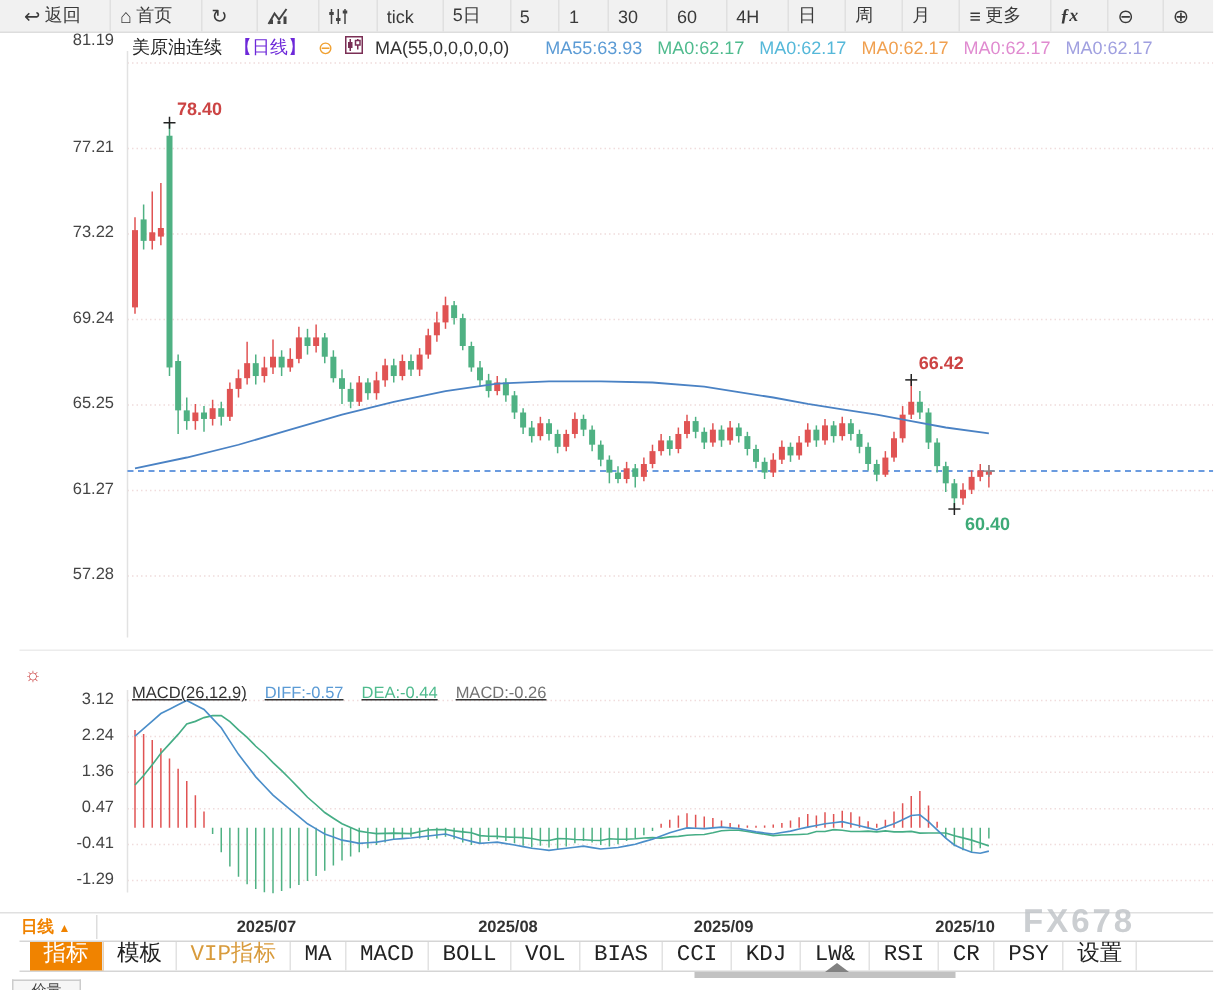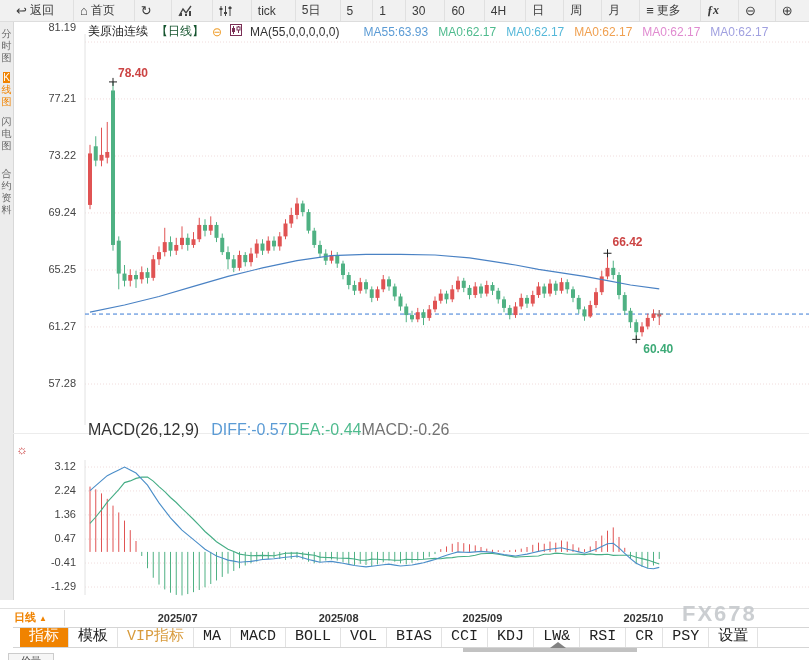--- a/index.html
+++ b/index.html
@@ -18,30 +18,30 @@
   
   .sidebar{position:absolute;left:0;top:22px;width:13px;height:578px;background:#ececec;
            border-right:1px solid #d8d8d8;font-size:10px;color:#666;}
   .side-item{width:13px;text-align:center;line-height:12px;word-break:break-all;cursor:pointer;}
   .si-0{margin-top:6px;} .si-1{margin-top:8px;} .si-2{margin-top:8px;} .si-3{margin-top:16px;}
   .k-badge{background:#f08300;color:#fff;}
   .k-rest{color:#f08300;}
   
   .chart-title{position:absolute;left:88px;top:23px;display:flex;gap:8px;align-items:center;
                font-size:12px;white-space:nowrap;z-index:4;}
-  .sym{color:#222;} .period{color:#14532d;} .minus-ic{color:#f0a030;font-size:12px;}
+  .sym{color:#222;} .period{color:#6d28d9;} .minus-ic{color:#f0a030;font-size:12px;}
   #ma-values{display:flex;gap:10px;padding-left:16px;} 
   
   #main-plot{position:absolute;left:13px;top:22px;}
   #macd-plot{position:absolute;left:13px;top:435px;}
   .ylab{position:absolute;left:28px;width:48px;text-align:right;font-size:11px;color:#444;z-index:3;}
   .xlab{position:absolute;top:612px;width:60px;text-align:left;font-size:11px;font-weight:700;color:#333;z-index:2;}
   .pane-divider{position:absolute;left:13px;top:433px;width:796px;border-top:1px solid #ececec;}
   .ind-icon{position:absolute;left:16px;top:442px;font-size:13px;color:#cc4444;z-index:3;}
-  .macd-header{position:absolute;left:88px;top:421px;display:flex;gap:12px;font-size:16px;z-index:4;}
+  .macd-header{position:absolute;left:88px;top:456px;display:flex;gap:12px;font-size:11px;z-index:4;text-decoration:underline;}
   
   .xaxis-row{position:absolute;left:0;top:608px;width:809px;height:19px;border-top:1px solid #e0e0e0;background:transparent;}
   .period-label{position:absolute;left:14px;top:610px;width:50px;height:16px;color:#f08300;
                 font-weight:bold;font-size:11px;border-right:1px solid #ddd;cursor:pointer;}
   .period-label .up-tri{font-size:8px;margin-left:3px;}
   .tabs{position:absolute;left:13px;top:627px;width:796px;height:19px;border-top:1px solid #d5d5d5;
         border-bottom:1px solid #d5d5d5;display:flex;align-items:stretch;background:#fff;}
   .tab{font-family:"Liberation Mono",monospace;font-size:15px;line-height:18px;padding:0 9px;
        border-right:1px solid #e2e2e2;color:#222;cursor:pointer;white-space:nowrap;}
   .tab.first{margin-left:7px;}
@@ -133,26 +133,20 @@
         <span class="fxit">ƒx</span>
       </div>
     <div class="tb">
         <span class="ic">⊖</span>
       </div>
     <div class="tb">
         <span class="ic">⊕</span>
       </div>
   </div>
 
-  <div class="sidebar">
-    <div class="side-item si-0">分时图</div>
-    <div class="side-item si-1"><span class="k-badge">K</span><span class="k-rest">线图</span></div>
-    <div class="side-item si-2">闪电图</div>
-    <div class="side-item si-3">合约资料</div>
-  </div>
 
   <svg id="main-plot" width="796" height="411">
       <g>
         <line x1="72" x2="796" y1="20" y2="20" stroke="#f0dcdc" stroke-dasharray="1 2"></line>
         <line x1="72" x2="796" y1="76.92848180677548" y2="76.92848180677548" stroke="#f0dcdc" stroke-dasharray="1 2"></line>
         <line x1="72" x2="796" y1="134" y2="134" stroke="#f0dcdc" stroke-dasharray="1 2"></line>
         <line x1="72" x2="796" y1="190.92848180677547" y2="190.92848180677547" stroke="#f0dcdc" stroke-dasharray="1 2"></line>
         <line x1="72" x2="796" y1="248.00000000000003" y2="248.00000000000003" stroke="#f0dcdc" stroke-dasharray="1 2"></line>
         <line x1="72" x2="796" y1="304.9284818067754" y2="304.9284818067754" stroke="#f0dcdc" stroke-dasharray="1 2"></line>
         <line x1="72" x2="796" y1="362" y2="362" stroke="#f0dcdc" stroke-dasharray="1 2"></line>
@@ -407,21 +401,21 @@
       <div class="ylab" style="top: 263px;">65.25</div>
       <div class="ylab" style="top: 319.928px;">61.27</div>
       <div class="ylab" style="top: 377px;">57.28</div>
     </div>
 
   <div class="pane-divider"></div>
 
   <div class="ind-icon">☼</div>
   <div class="macd-header">
     <span>MACD(26,12,9)</span>
-    <span id="macd-values" style="display:flex;">
+    <span id="macd-values" style="display:flex;gap:12px;">
         <span style="color: rgb(91, 155, 213);">DIFF:-0.57</span>
         <span style="color: rgb(79, 187, 142);">DEA:-0.44</span>
         <span style="color: #737373;">MACD:-0.26</span>
       </span>
   </div>
   <svg id="macd-plot" width="796" height="172">
       <g>
         <line x1="72" x2="796" y1="32" y2="32" stroke="#f0dcdc" stroke-dasharray="1 2"></line>
         <line x1="72" x2="796" y1="55.945578231292515" y2="55.945578231292515" stroke="#f0dcdc" stroke-dasharray="1 2"></line>
         <line x1="72" x2="796" y1="79.89115646258503" y2="79.89115646258503" stroke="#f0dcdc" stroke-dasharray="1 2"></line>

